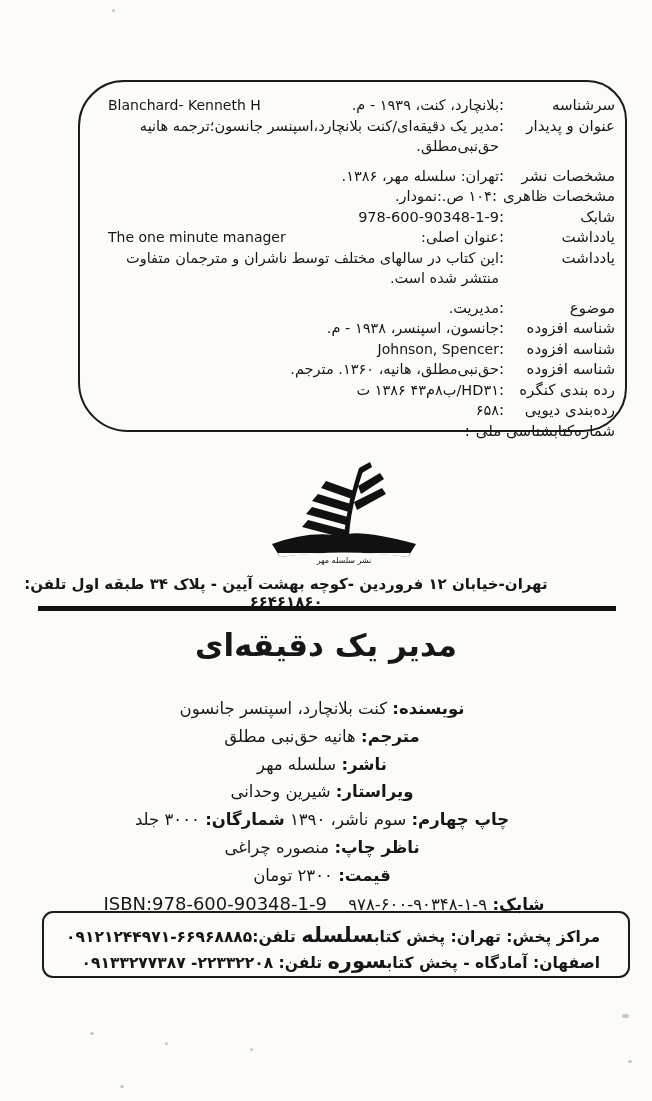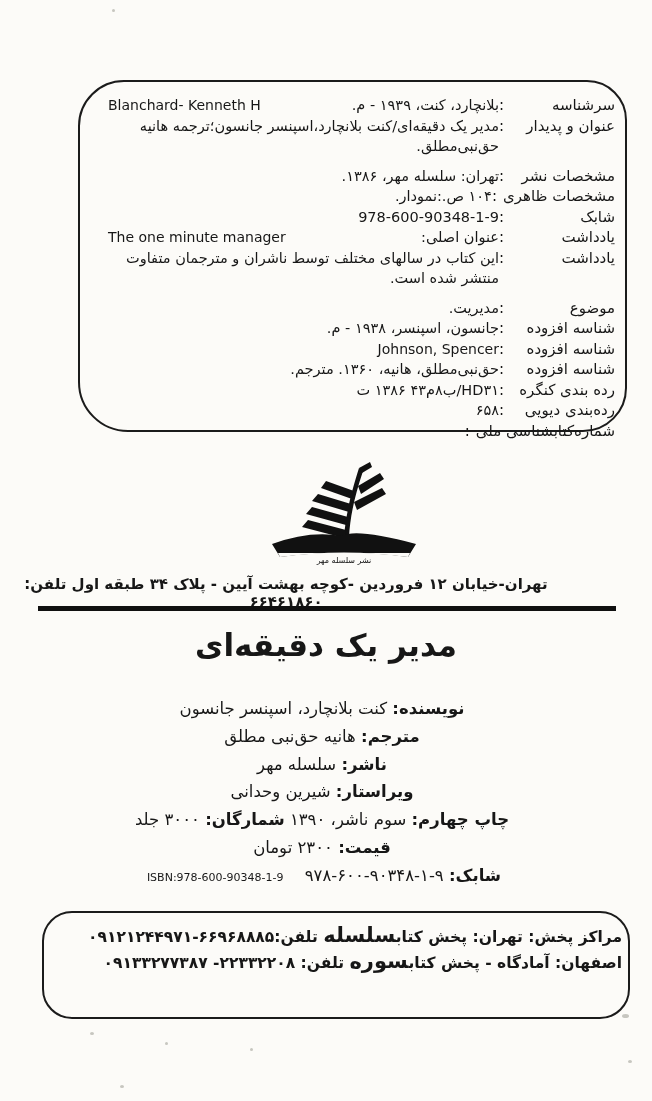--- a/index.html
+++ b/index.html
@@ -29,26 +29,26 @@
   .address{position:absolute;top:575px;left:0;width:572px;text-align:center;
     font-weight:bold;font-size:15px;letter-spacing:0;}
   .rule{position:absolute;top:606px;left:38px;width:578px;height:4.5px;background:#101010;}
   
   .book-title{position:absolute;top:627px;left:0;width:652px;text-align:center;
     font-size:31px;font-weight:bold;}
   .credits{position:absolute;top:695px;left:0;width:644px;text-align:center;
     font-size:16.5px;line-height:27.8px;}
   .credits b{font-weight:bold;}
   .credits .v{font-weight:normal;}
-  .isbn-en{direction:ltr;unicode-bidi:isolate;font-size:11px;margin-left:4px;margin-right:16px;}
+  .isbn-en{direction:ltr;unicode-bidi:isolate;font-size:18px;margin-left:4px;margin-right:16px;}
   
   .dist-box{
-    position:absolute;top:911px;left:42px;width:588px;height:108px;
-    border:2.6px solid #1b1b1b;border-radius:30px;box-sizing:border-box;
-    padding:11px 6px 0 14px;font-weight:bold;font-size:15.5px;
+    position:absolute;top:911px;left:42px;width:588px;height:67px;
+    border:2.6px solid #1b1b1b;border-radius:11px;box-sizing:border-box;
+    padding:11px 28px 0 14px;font-weight:bold;font-size:15.5px;
   }
   .d-line{text-align:right;line-height:26px;white-space:nowrap;}
   .d-line+.d-line{}
   .brand{font-size:21px;font-weight:bold;letter-spacing:-1px;line-height:1;}
   
   .speck{position:absolute;background:#9a9a92;border-radius:50%;opacity:.55;}
 </style>
 </head>
 <body>
 
@@ -213,20 +213,24 @@
   </div>
   <div>
     <b>ویراستار:</b>
     <span class="v">شیرین وحدانی</span>
   </div>
   <div>
     <b>چاپ چهارم:</b>
     <span class="v">سوم ناشر، ۱۳۹۰</span>
     <b>شمارگان:</b>
     <span class="v">۳۰۰۰ جلد</span>
+  </div>
+  <div>
+    <b>ناظر چاپ:</b>
+    <span class="v">منصوره چراغی</span>
   </div>
   <div>
     <b>قیمت:</b>
     <span class="v">۲۳۰۰ تومان</span>
   </div>
   <div>
     <b>شابک:</b>
     <span class="v ltr-num">۹۷۸-۶۰۰-۹۰۳۴۸-۱-۹</span>
     <span class="v isbn-en">ISBN:978-600-90348-1-9</span>
   </div>

